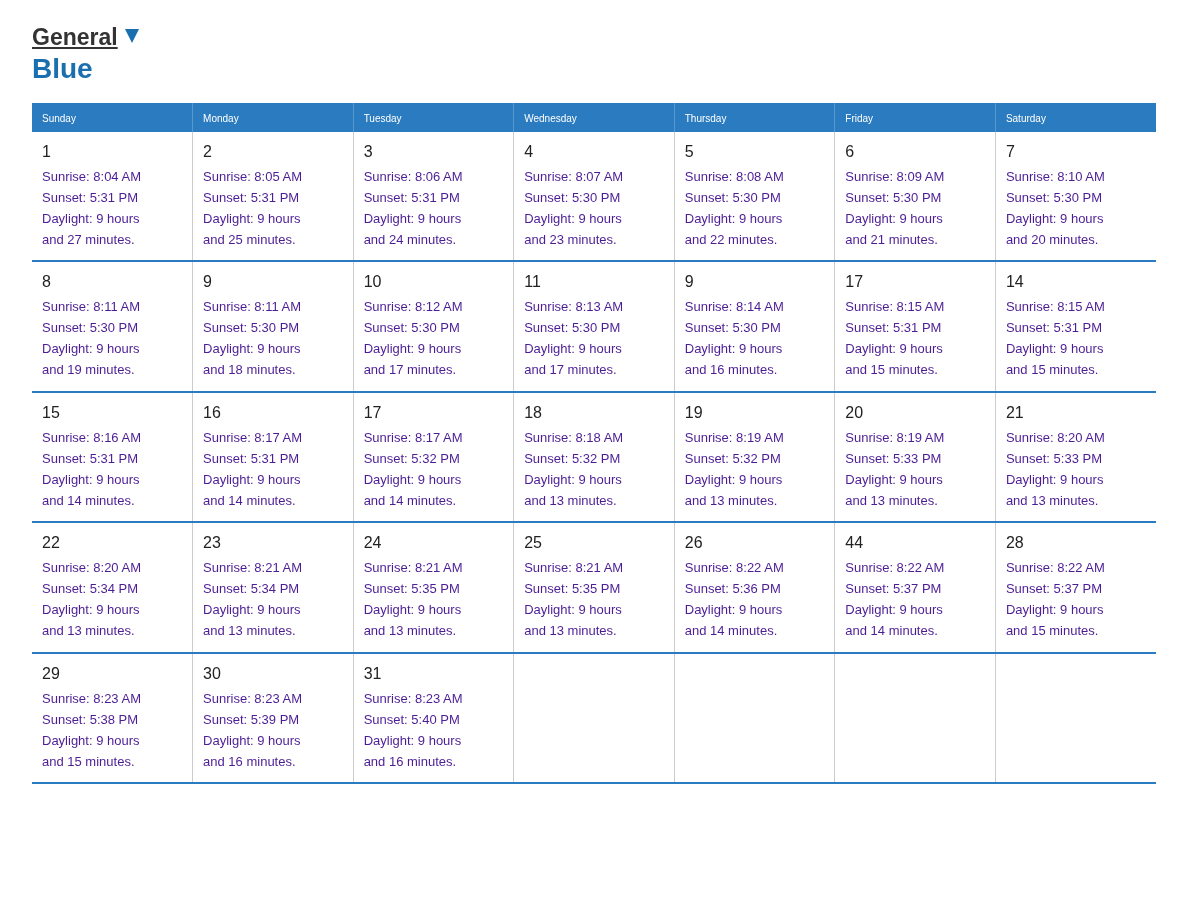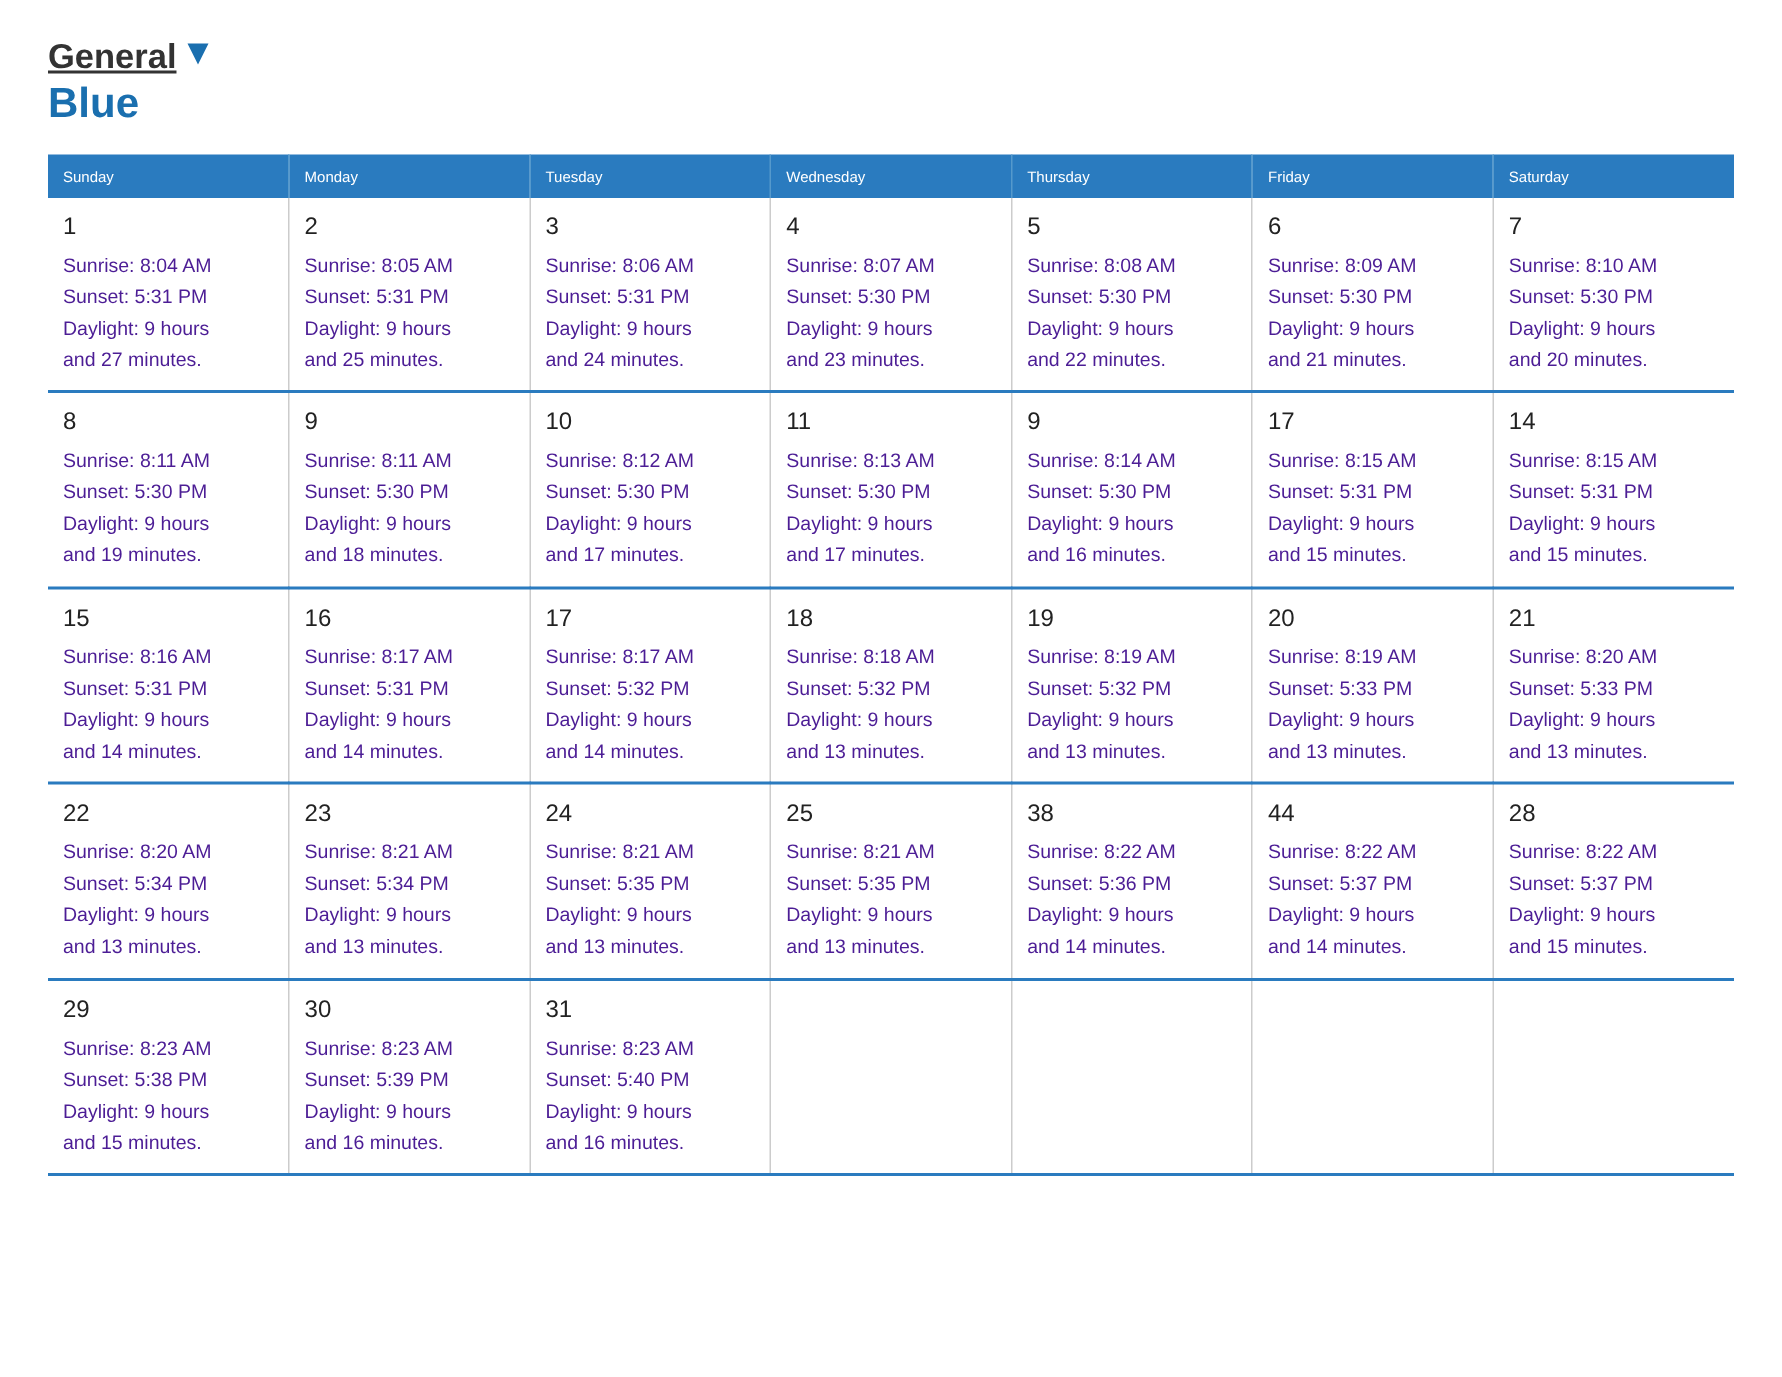--- a/index.html
+++ b/index.html
@@ -160,21 +160,21 @@
         <td><span class="day-num">18</span><span class="day-info">Sunrise: 8:18 AM<br>Sunset: 5:32 PM<br>Daylight: 9 hours<br>and 13 minutes.</span></td>
         <td><span class="day-num">19</span><span class="day-info">Sunrise: 8:19 AM<br>Sunset: 5:32 PM<br>Daylight: 9 hours<br>and 13 minutes.</span></td>
         <td><span class="day-num">20</span><span class="day-info">Sunrise: 8:19 AM<br>Sunset: 5:33 PM<br>Daylight: 9 hours<br>and 13 minutes.</span></td>
         <td><span class="day-num">21</span><span class="day-info">Sunrise: 8:20 AM<br>Sunset: 5:33 PM<br>Daylight: 9 hours<br>and 13 minutes.</span></td>
       </tr>
       <tr>
         <td><span class="day-num">22</span><span class="day-info">Sunrise: 8:20 AM<br>Sunset: 5:34 PM<br>Daylight: 9 hours<br>and 13 minutes.</span></td>
         <td><span class="day-num">23</span><span class="day-info">Sunrise: 8:21 AM<br>Sunset: 5:34 PM<br>Daylight: 9 hours<br>and 13 minutes.</span></td>
         <td><span class="day-num">24</span><span class="day-info">Sunrise: 8:21 AM<br>Sunset: 5:35 PM<br>Daylight: 9 hours<br>and 13 minutes.</span></td>
         <td><span class="day-num">25</span><span class="day-info">Sunrise: 8:21 AM<br>Sunset: 5:35 PM<br>Daylight: 9 hours<br>and 13 minutes.</span></td>
-        <td><span class="day-num">38</span><span class="day-info">Sunrise: 8:22 AM<br>Sunset: 5:36 PM<br>Daylight: 9 hours<br>and 14 minutes.</span></td>
+        <td><span class="day-num">26</span><span class="day-info">Sunrise: 8:22 AM<br>Sunset: 5:36 PM<br>Daylight: 9 hours<br>and 14 minutes.</span></td>
         <td><span class="day-num">44</span><span class="day-info">Sunrise: 8:22 AM<br>Sunset: 5:37 PM<br>Daylight: 9 hours<br>and 14 minutes.</span></td>
         <td><span class="day-num">28</span><span class="day-info">Sunrise: 8:22 AM<br>Sunset: 5:37 PM<br>Daylight: 9 hours<br>and 15 minutes.</span></td>
       </tr>
       <tr>
         <td><span class="day-num">29</span><span class="day-info">Sunrise: 8:23 AM<br>Sunset: 5:38 PM<br>Daylight: 9 hours<br>and 15 minutes.</span></td>
         <td><span class="day-num">30</span><span class="day-info">Sunrise: 8:23 AM<br>Sunset: 5:39 PM<br>Daylight: 9 hours<br>and 16 minutes.</span></td>
         <td><span class="day-num">31</span><span class="day-info">Sunrise: 8:23 AM<br>Sunset: 5:40 PM<br>Daylight: 9 hours<br>and 16 minutes.</span></td>
         <td class="empty-cell"></td>
         <td class="empty-cell"></td>
         <td class="empty-cell"></td>

